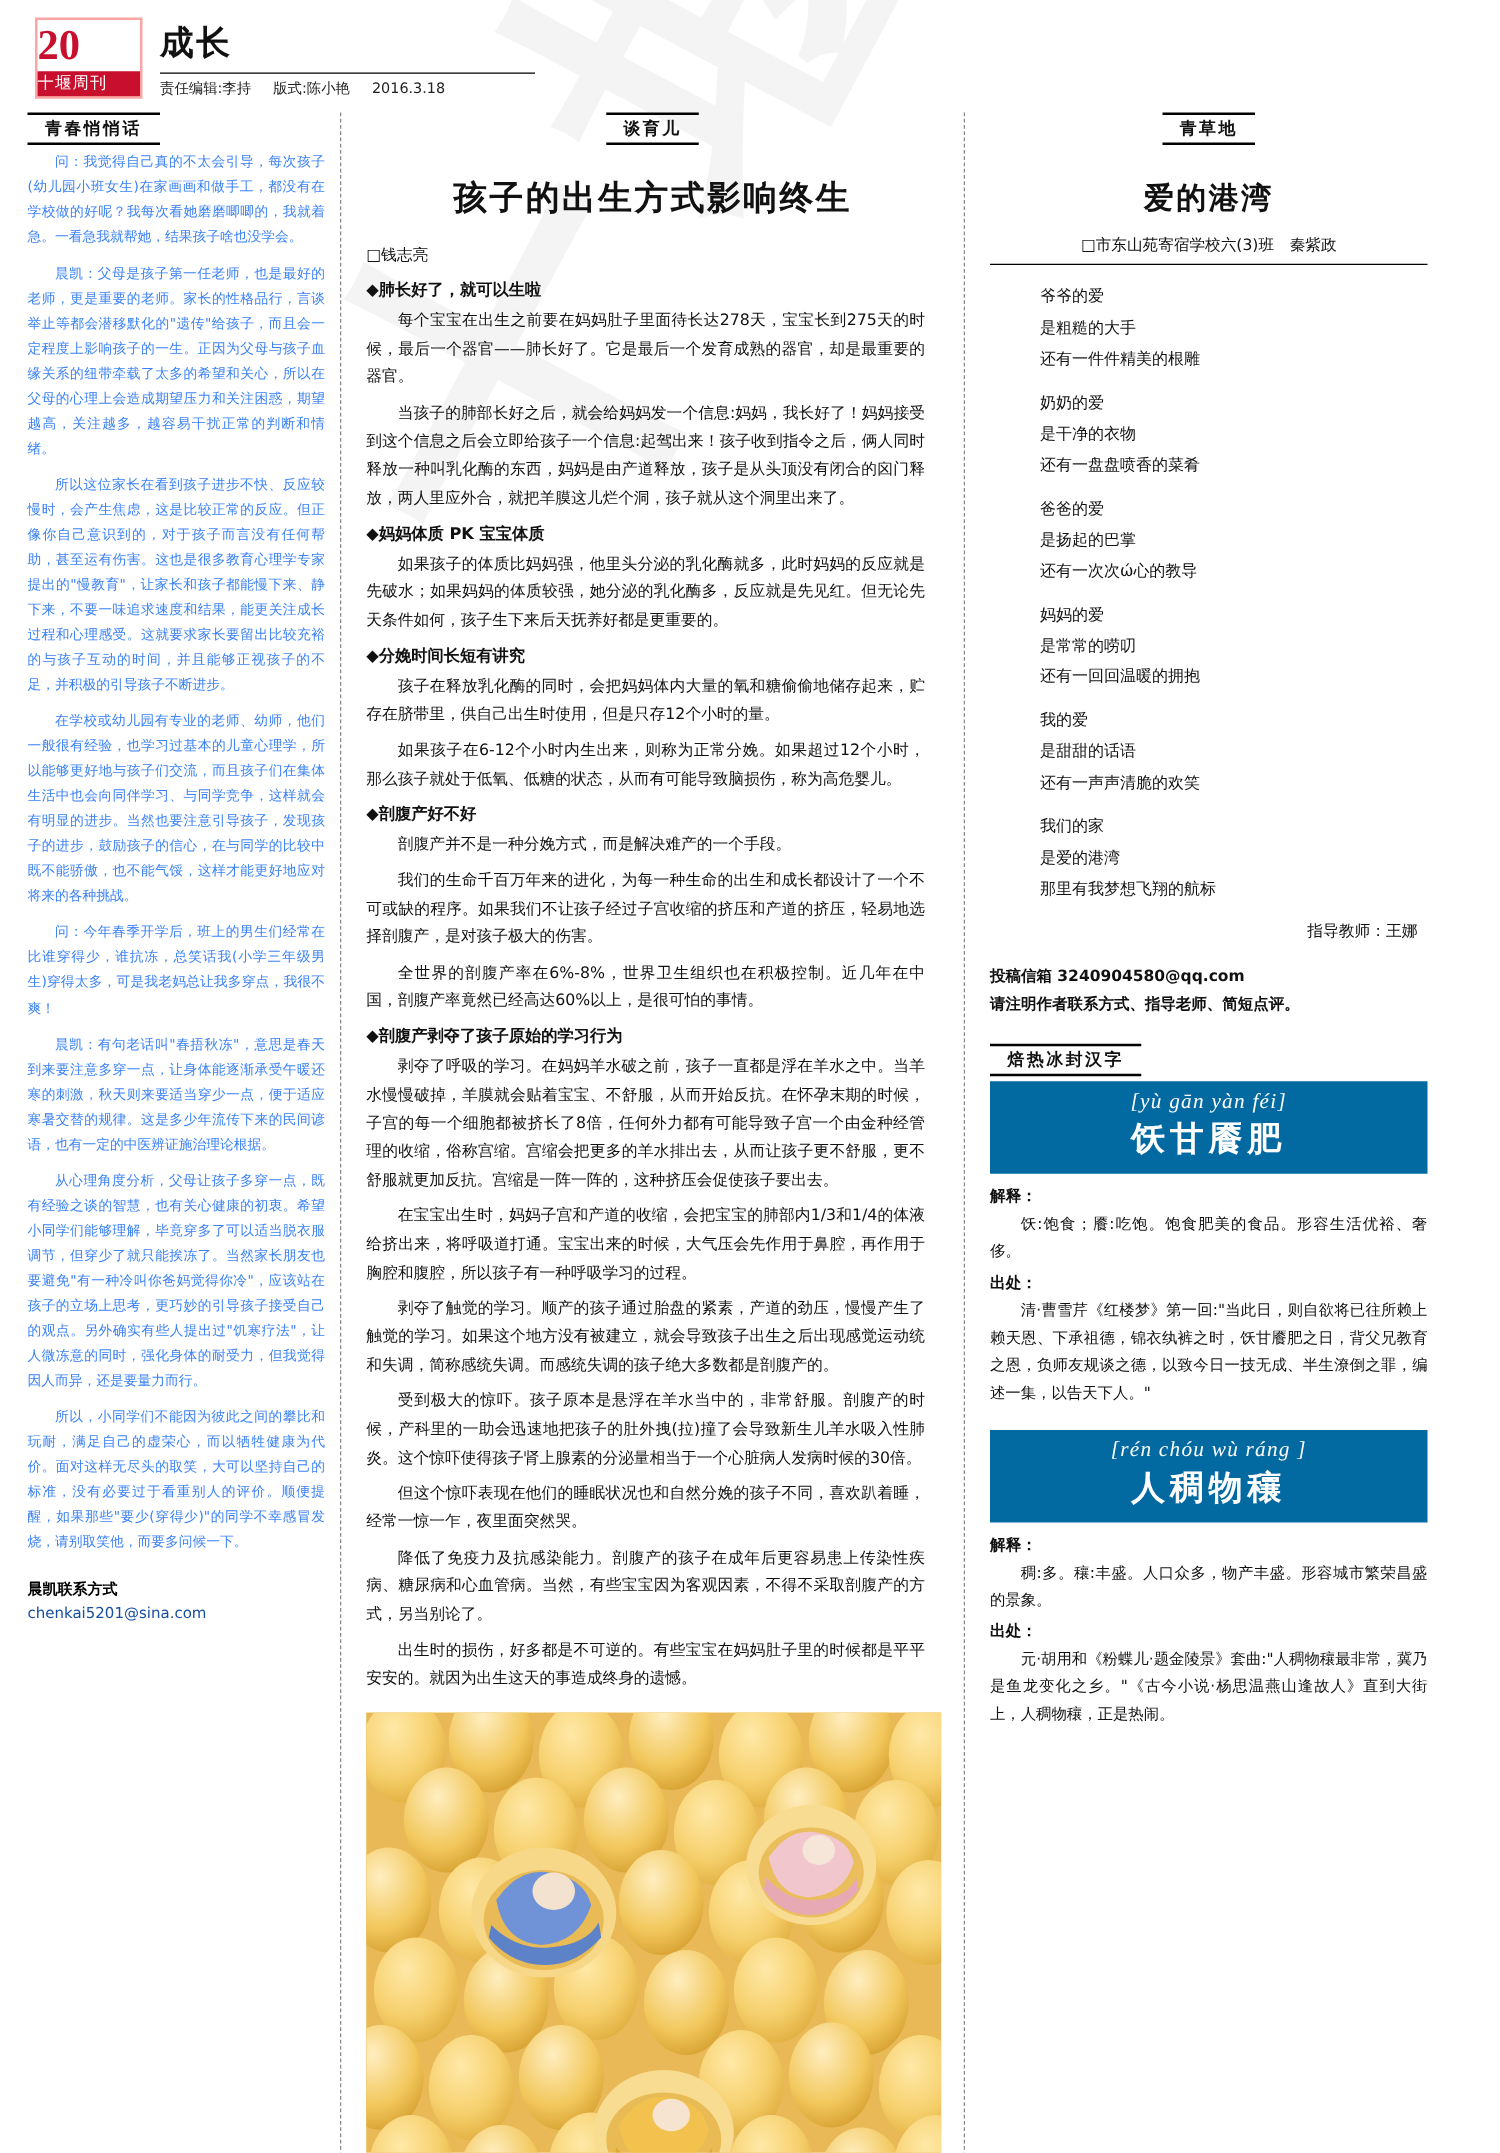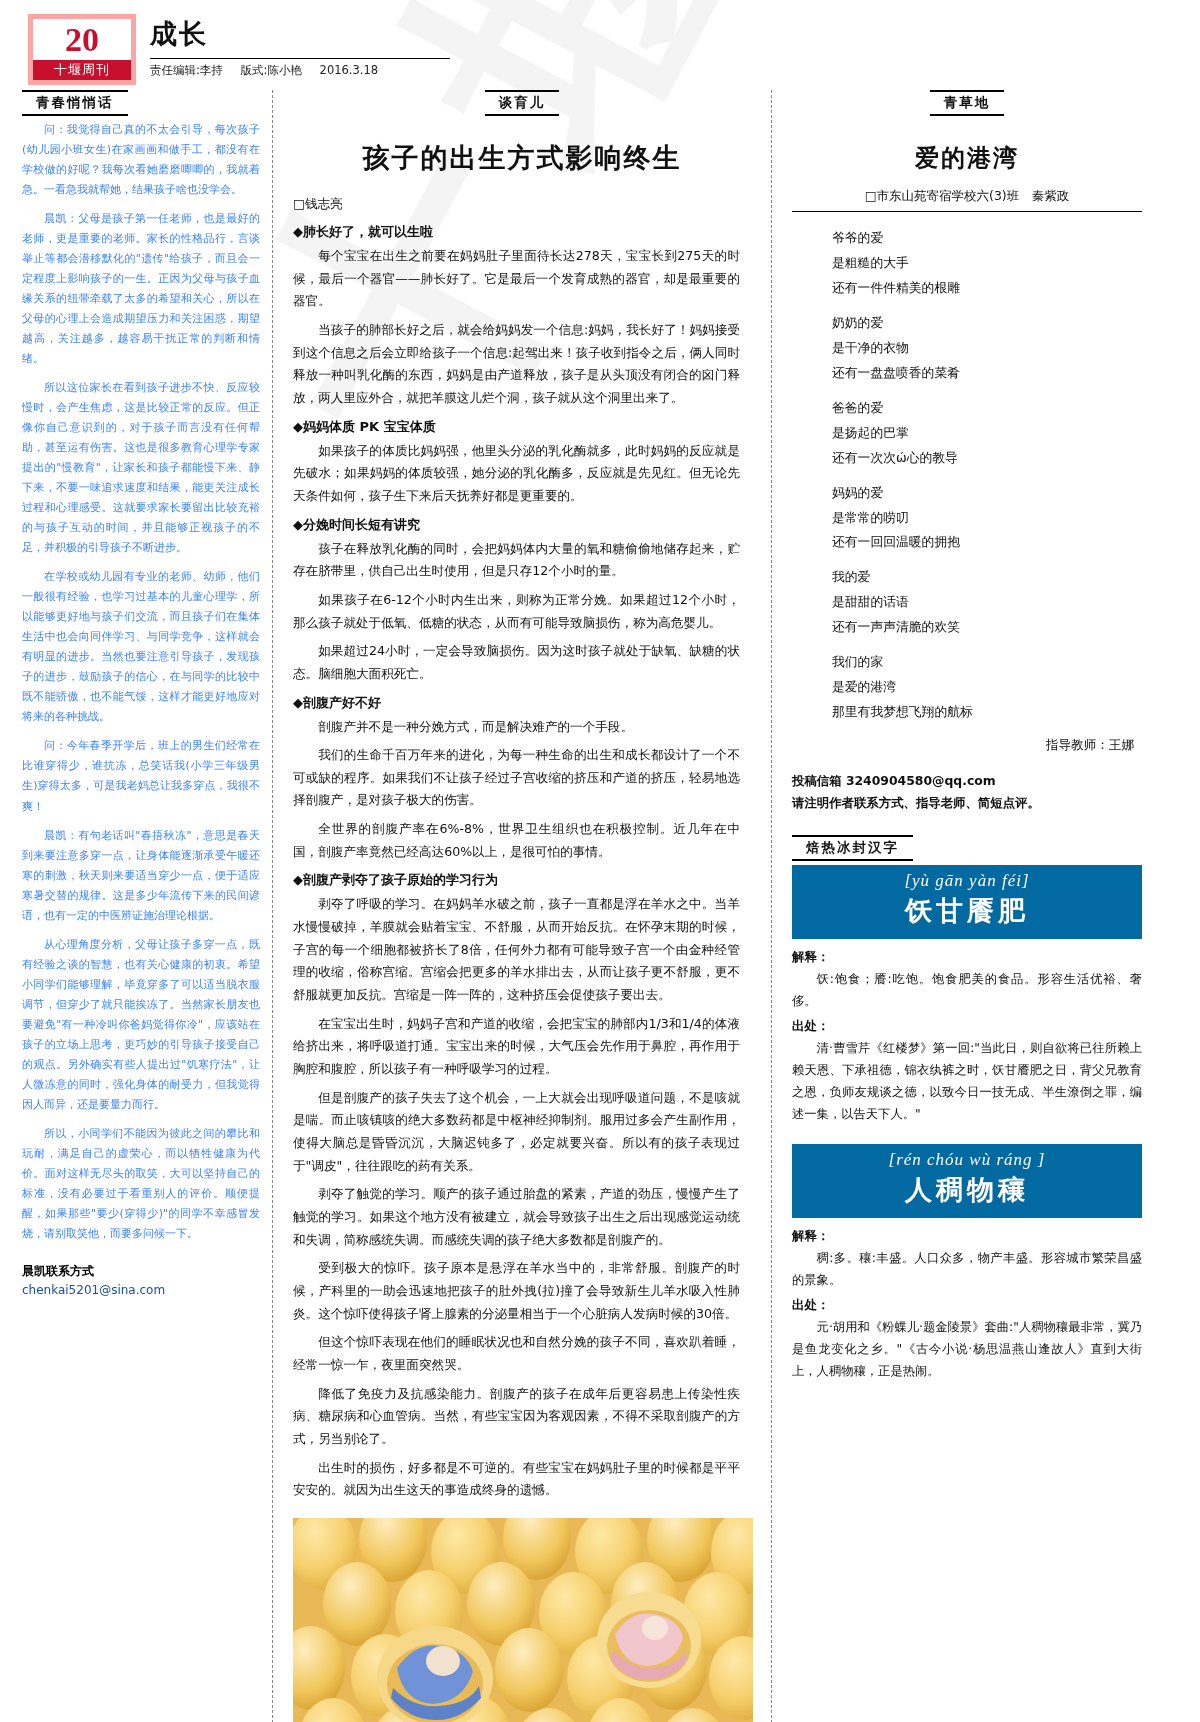--- a/index.html
+++ b/index.html
@@ -11,22 +11,22 @@
     color:#111;
     position:relative;
     overflow:hidden;
   }
   .page { position:relative; width:1200px; height:1722px; padding:0; }
 
   
   .masthead { position:relative; height:80px; padding:14px 28px 0 28px; }
   .mast-inner { display:flex; align-items:flex-start; }
   .mast-badge {
-    width:108px; border:5px solid #fca5a5; color:#c8102e;
-    text-align:center; line-height:1;
+    width:86px; border:2px solid #fca5a5; color:#c8102e;
+    line-height:1;
   }
   .mast-badge .num {
     font-size:34px; font-weight:bold; padding:4px 0 3px 0;
     font-family:"Liberation Serif",serif;
   }
   .mast-badge .pub {
     background:#c8102e; color:#fff; font-size:13px; padding:3px 0 4px 0;
     letter-spacing:1px;
   }
   .mast-text { margin-left:14px; padding-top:2px; }
@@ -170,29 +170,27 @@
       <div class="m-author">□钱志亮</div>
 
       <div class="m-sub">◆肺长好了，就可以生啦</div>
       <p class="m-para">每个宝宝在出生之前要在妈妈肚子里面待长达278天，宝宝长到275天的时候，最后一个器官——肺长好了。它是最后一个发育成熟的器官，却是最重要的器官。</p>
       <p class="m-para">当孩子的肺部长好之后，就会给妈妈发一个信息:妈妈，我长好了！妈妈接受到这个信息之后会立即给孩子一个信息:起驾出来！孩子收到指令之后，俩人同时释放一种叫乳化酶的东西，妈妈是由产道释放，孩子是从头顶没有闭合的囟门释放，两人里应外合，就把羊膜这儿烂个洞，孩子就从这个洞里出来了。</p>
       <div class="m-sub">◆妈妈体质 PK 宝宝体质</div>
       <p class="m-para">如果孩子的体质比妈妈强，他里头分泌的乳化酶就多，此时妈妈的反应就是先破水；如果妈妈的体质较强，她分泌的乳化酶多，反应就是先见红。但无论先天条件如何，孩子生下来后天抚养好都是更重要的。</p>
       <div class="m-sub">◆分娩时间长短有讲究</div>
       <p class="m-para">孩子在释放乳化酶的同时，会把妈妈体内大量的氧和糖偷偷地储存起来，贮存在脐带里，供自己出生时使用，但是只存12个小时的量。</p>
       <p class="m-para">如果孩子在6-12个小时内生出来，则称为正常分娩。如果超过12个小时，那么孩子就处于低氧、低糖的状态，从而有可能导致脑损伤，称为高危婴儿。</p>
-      <p class="m-para">如果超过24小时，一定会导致脑损伤。因为这时孩子就处于缺氧、缺糖的状态。脑细胞大面积死亡。</p>
       <div class="m-sub">◆剖腹产好不好</div>
       <p class="m-para">剖腹产并不是一种分娩方式，而是解决难产的一个手段。</p>
       <p class="m-para">我们的生命千百万年来的进化，为每一种生命的出生和成长都设计了一个不可或缺的程序。如果我们不让孩子经过子宫收缩的挤压和产道的挤压，轻易地选择剖腹产，是对孩子极大的伤害。</p>
       <p class="m-para">全世界的剖腹产率在6%-8%，世界卫生组织也在积极控制。近几年在中国，剖腹产率竟然已经高达60%以上，是很可怕的事情。</p>
       <div class="m-sub">◆剖腹产剥夺了孩子原始的学习行为</div>
       <p class="m-para">剥夺了呼吸的学习。在妈妈羊水破之前，孩子一直都是浮在羊水之中。当羊水慢慢破掉，羊膜就会贴着宝宝、不舒服，从而开始反抗。在怀孕末期的时候，子宫的每一个细胞都被挤长了8倍，任何外力都有可能导致子宫一个由金种经管理的收缩，俗称宫缩。宫缩会把更多的羊水排出去，从而让孩子更不舒服，更不舒服就更加反抗。宫缩是一阵一阵的，这种挤压会促使孩子要出去。</p>
       <p class="m-para">在宝宝出生时，妈妈子宫和产道的收缩，会把宝宝的肺部内1/3和1/4的体液给挤出来，将呼吸道打通。宝宝出来的时候，大气压会先作用于鼻腔，再作用于胸腔和腹腔，所以孩子有一种呼吸学习的过程。</p>
-      <p class="m-para">但是剖腹产的孩子失去了这个机会，一上大就会出现呼吸道问题，不是咳就是喘。而止咳镇咳的绝大多数药都是中枢神经抑制剂。服用过多会产生副作用，使得大脑总是昏昏沉沉，大脑迟钝多了，必定就要兴奋。所以有的孩子表现过于"调皮"，往往跟吃的药有关系。</p>
       <p class="m-para">剥夺了触觉的学习。顺产的孩子通过胎盘的紧素，产道的劲压，慢慢产生了触觉的学习。如果这个地方没有被建立，就会导致孩子出生之后出现感觉运动统和失调，简称感统失调。而感统失调的孩子绝大多数都是剖腹产的。</p>
       <p class="m-para">受到极大的惊吓。孩子原本是悬浮在羊水当中的，非常舒服。剖腹产的时候，产科里的一助会迅速地把孩子的肚外拽(拉)撞了会导致新生儿羊水吸入性肺炎。这个惊吓使得孩子肾上腺素的分泌量相当于一个心脏病人发病时候的30倍。</p>
       <p class="m-para">但这个惊吓表现在他们的睡眠状况也和自然分娩的孩子不同，喜欢趴着睡，经常一惊一乍，夜里面突然哭。</p>
       <p class="m-para">降低了免疫力及抗感染能力。剖腹产的孩子在成年后更容易患上传染性疾病、糖尿病和心血管病。当然，有些宝宝因为客观因素，不得不采取剖腹产的方式，另当别论了。</p>
       <p class="m-para">出生时的损伤，好多都是不可逆的。有些宝宝在妈妈肚子里的时候都是平平安安的。就因为出生这天的事造成终身的遗憾。</p>
 
       <div class="photo">
         <svg viewBox="0 0 460 440" width="460" height="440">
           <defs>
             <radialGradient id="eg" cx="38%" cy="30%" r="75%">

